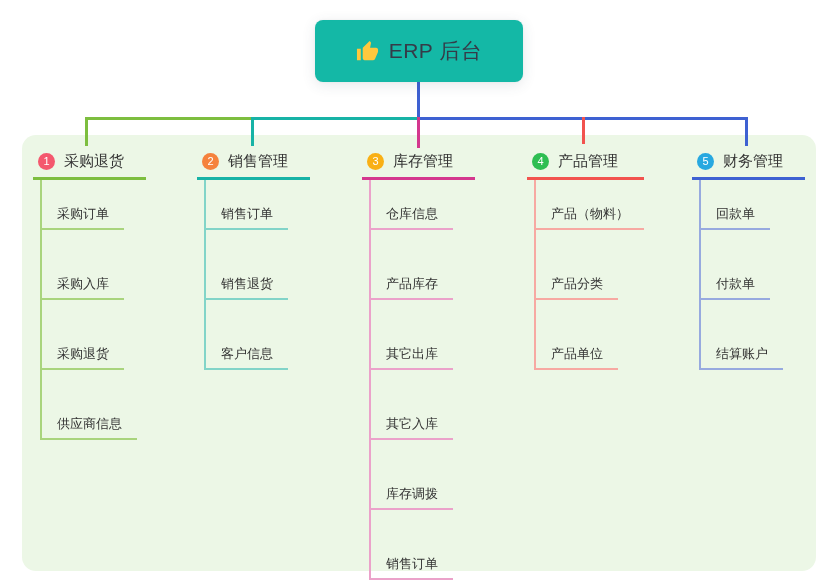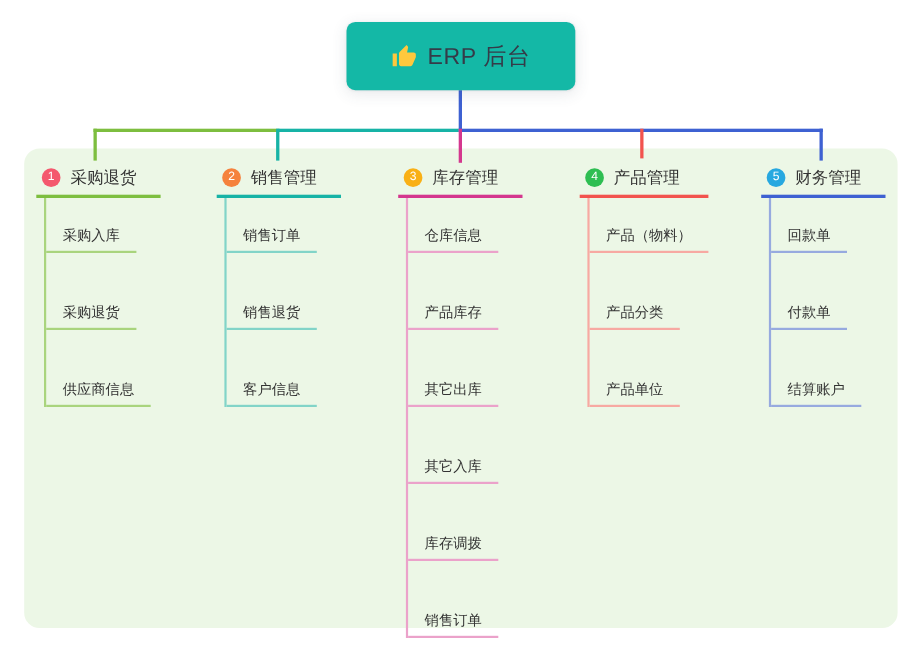--- a/index.html
+++ b/index.html
@@ -87,20 +87,23 @@
   <span class="root-title">ERP 后台</span>
 </div>
 
 <div class="branch b0" data-branch="0">
   <div class="head">
     <span class="badge">1</span>
     <span class="title">采购退货</span>
   </div>
   <div class="children">
     <div class="child">
+        <span class="clabel">采购订单</span>
+      </div>
+    <div class="child">
         <span class="clabel">采购入库</span>
       </div>
     <div class="child">
         <span class="clabel">采购退货</span>
       </div>
     <div class="child">
         <span class="clabel">供应商信息</span>
       </div>
   </div>
 </div>

